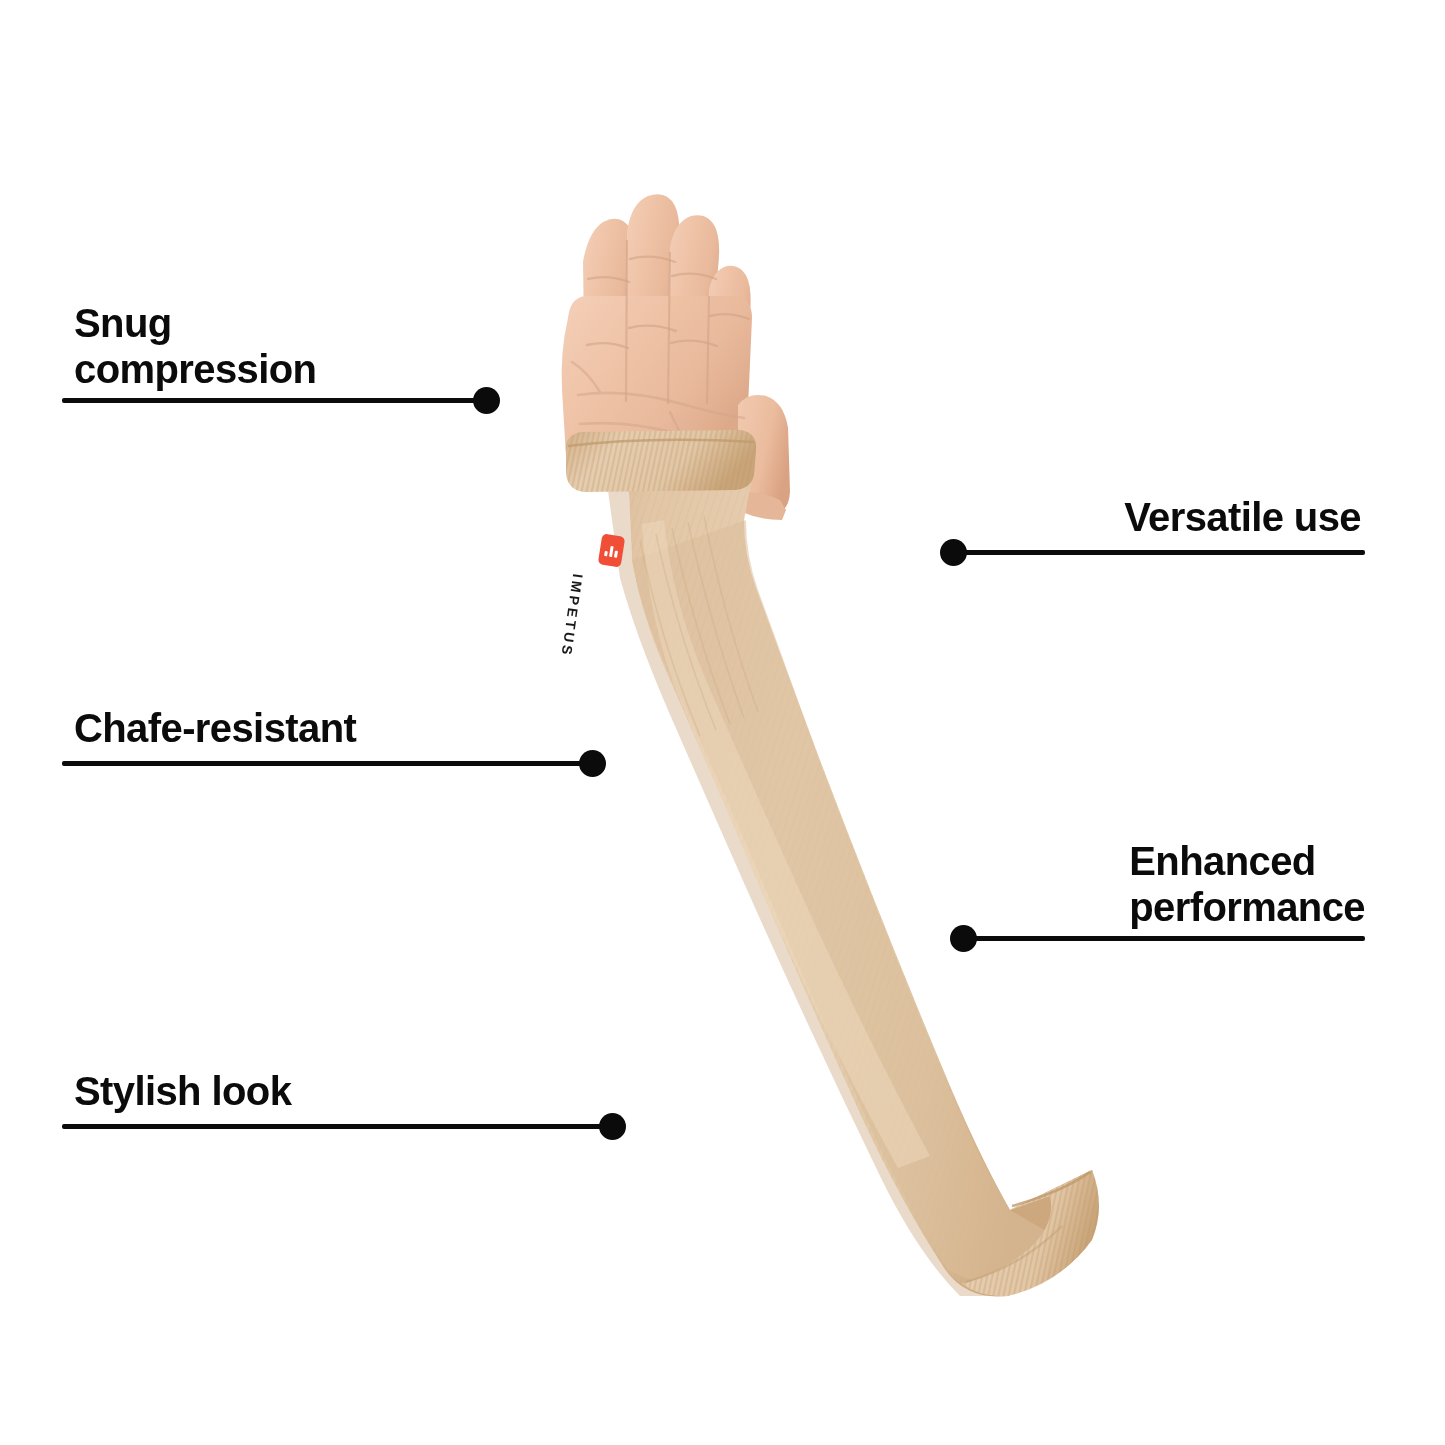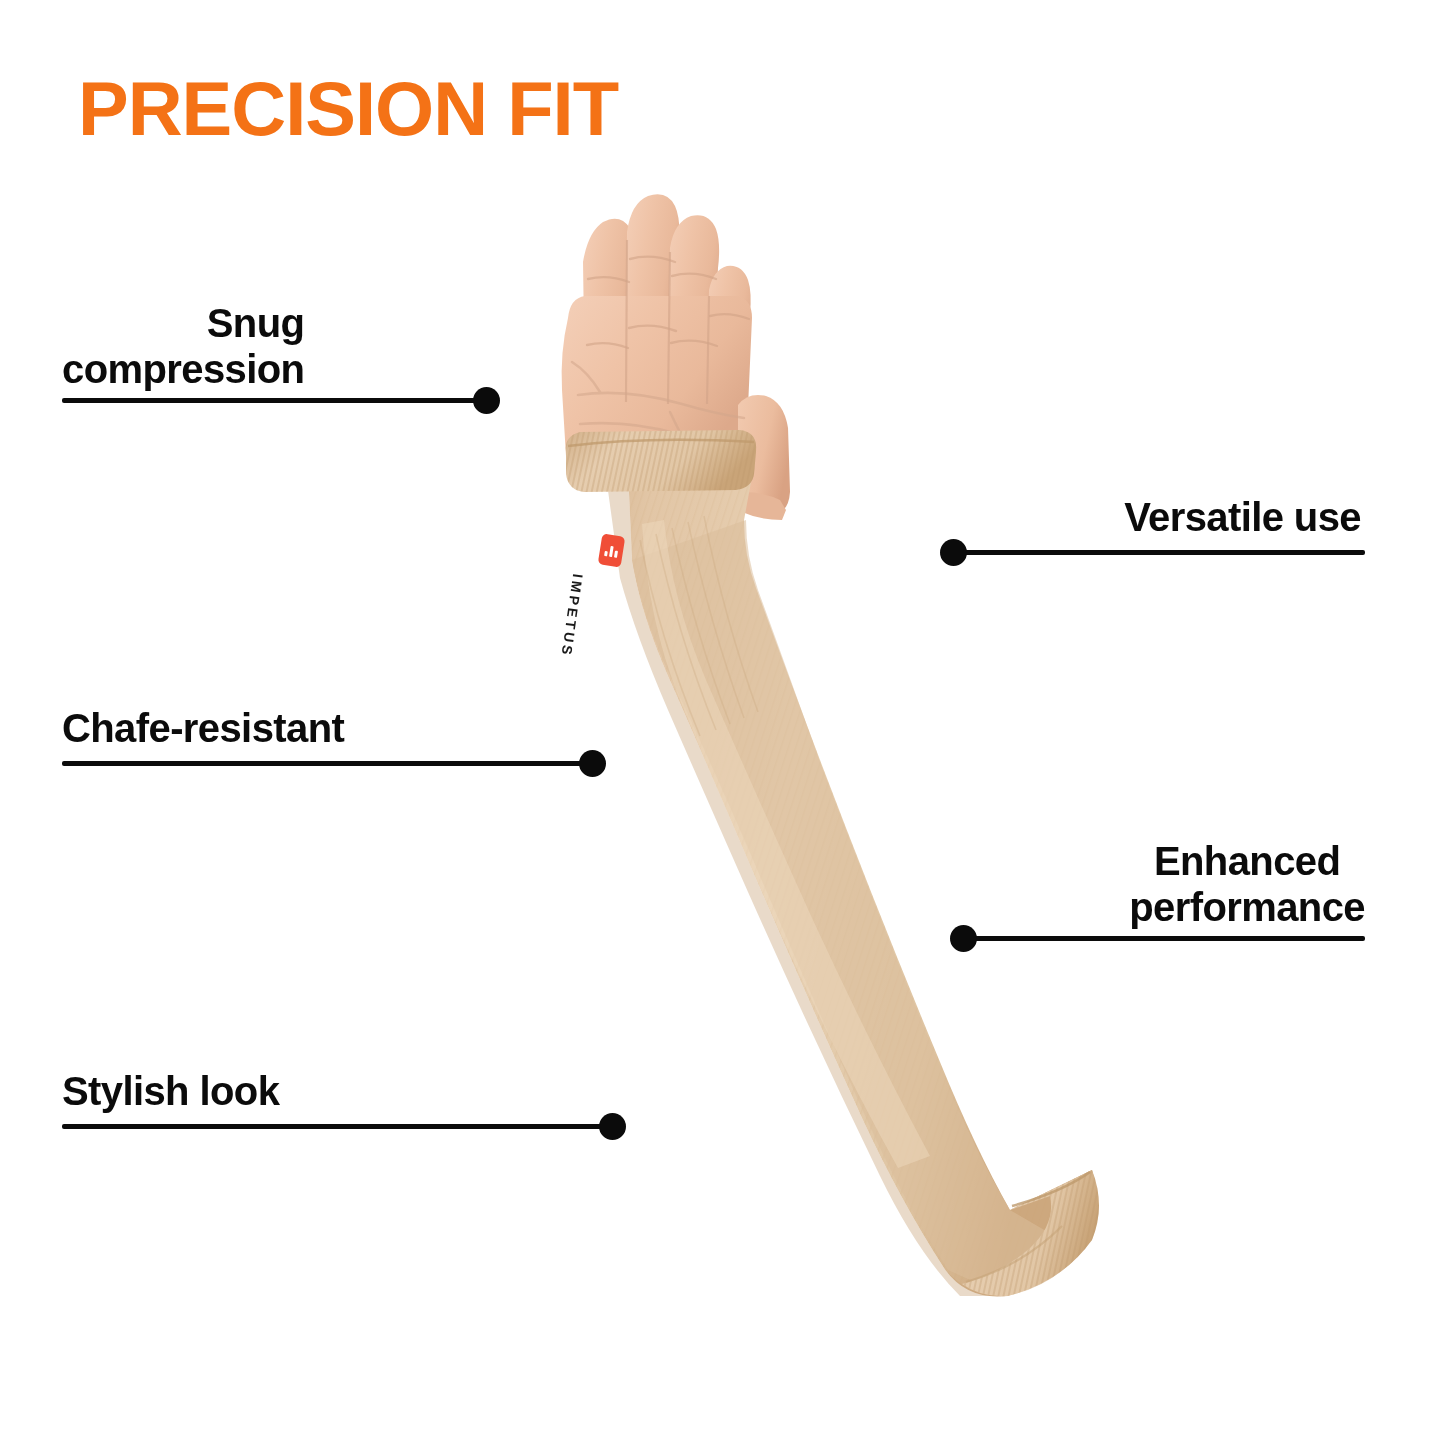--- a/index.html
+++ b/index.html
@@ -34,22 +34,22 @@
 
   .callout-label {
     position: absolute;
     font-size: 40px;
     line-height: 46px;
     font-weight: 700;
     letter-spacing: -0.6px;
     color: #0b0b0b;
     white-space: pre-line;
   }
-  .callout-left .callout-label { left: 0; text-align: right; }
-  .callout-right .callout-label { right: 0; text-align: center; margin-left: 43px; }
+  .callout-left .callout-label { left: 12px; text-align: left; }
+  .callout-right .callout-label { right: 0; text-align: left; margin-left: 43px; }
 
   .callout-rule {
     position: absolute;
     height: 5px;
     background: #0b0b0b;
     border-radius: 2px;
   }
   .callout-dot {
     position: absolute;
     width: 27px;
@@ -135,21 +135,20 @@
     transform-origin: left top;
     transform: rotate(98deg);
     white-space: nowrap;
   }
 </style>
 </head>
 <body>
 
 <div id="page">
 
-  <div id="page-title">PRECISION FIT</div>
 
   <svg id="product-illustration" viewBox="0 0 1445 1445">
     <defs>
       <linearGradient id="sleeveGrad" x1="0" y1="0" x2="1" y2="0.25">
         <stop offset="0%" stop-color="#D3B18B"></stop>
         <stop offset="16%" stop-color="#E2C6A6"></stop>
         <stop offset="48%" stop-color="#E8D1B4"></stop>
         <stop offset="80%" stop-color="#DFC5A3"></stop>
         <stop offset="100%" stop-color="#CDA87E"></stop>
       </linearGradient>

